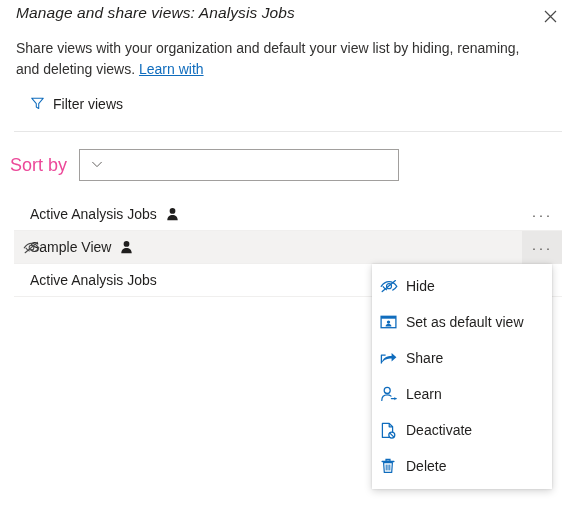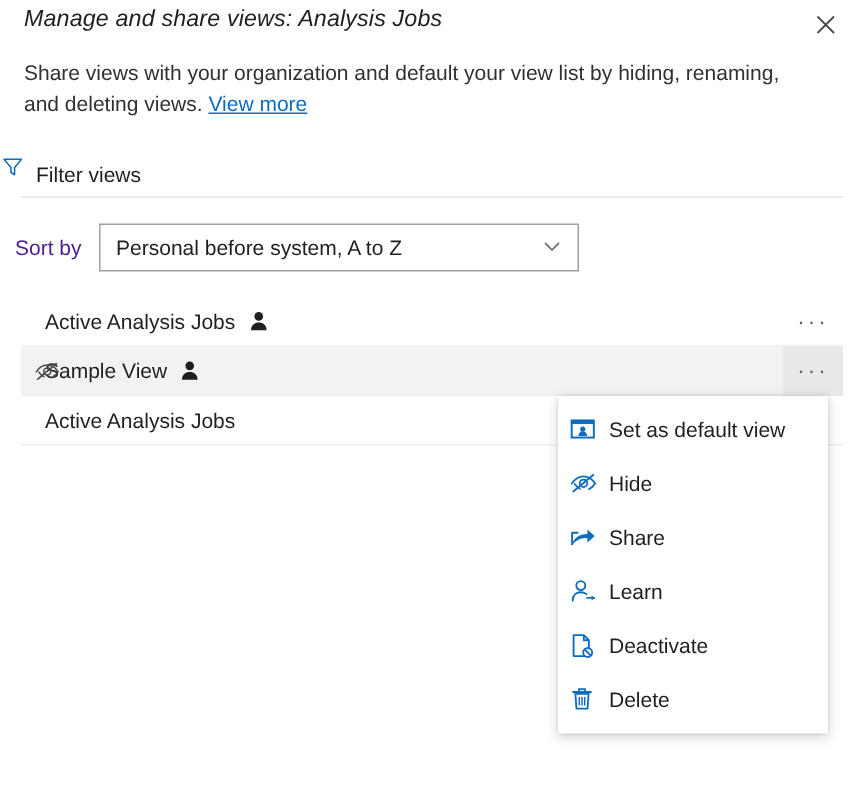--- a/index.html
+++ b/index.html
@@ -35,37 +35,37 @@
   .desc {
     position: absolute; left: 16px; top: 38px; width: 530px;
     font-size: 14px; line-height: 21px; color: #323130;
   }
   .desc a {
     color: #0f6cbd; text-decoration: underline; cursor: pointer;
   }
 
   
   .filter-row {
-    position: absolute; left: 1px; top: 96px;
-    height: 28px; display: flex; align-items: flex-end; gap: 8px;
+    position: absolute; left: 30px; top: 96px;
+    height: 28px; display: flex; align-items: flex-start; gap: 8px;
     cursor: pointer;
   }
   .filter-label { font-size: 14px; color: #201f1e; }
 
   .divider {
     position: absolute; left: 14px; top: 131px;
     width: 548px; height: 1px; background: #e6e6e6;
   }
 
   
   .sortby-row {
     position: absolute; left: 10px; top: 149px;
     display: flex; align-items: center; gap: 12px;
   }
-  .sortby-label { font-size: 14px; color: #4c1d95; }
+  .sortby-label { font-size: 18px; color: #ec4899; }
   .sortby-select {
     width: 320px; height: 32px;
     border: 1px solid #a19f9d; background: #fff;
     display: flex; align-items: center; padding: 0 10px;
     font-size: 14px; color: #201f1e; cursor: pointer;
     position: relative;
   }
   .sortby-select .val { flex: 1; white-space: nowrap; overflow: hidden; }
   .chev { display: block; }
 
@@ -123,38 +123,37 @@
       <span>
         <svg width="13" height="13" viewBox="0 0 13 13">
           <path d="M1 1 L12 12 M12 1 L1 12" stroke="#4a4a4a" stroke-width="1.2" fill="none"></path>
         </svg>
       </span>
     </button>
   </div>
 
   <div class="desc">
     <span>Share views with your organization and default your view list by hiding, renaming, and deleting views.</span>
-    <a href="#">View more</a>
+    <a href="#">Learn with</a>
   </div>
 
   <div class="filter-row">
     <span>
       <svg width="15" height="15" viewBox="0 0 16 16">
         <path d="M1.8 2.3 H14.2 L9.3 8.1 V13.4 L6.7 11.7 V8.1 Z" fill="none" stroke="#0f6cbd" stroke-width="1.1" stroke-linejoin="round"></path>
       </svg>
     </span>
     <span class="filter-label">Filter views</span>
   </div>
 
   <div class="divider"></div>
 
   <div class="sortby-row">
     <span class="sortby-label">Sort by</span>
     <div class="sortby-select">
-      <span class="val">Personal before system, A to Z</span>
       <span class="chev">
         <svg width="14" height="14" viewBox="0 0 16 16">
           <path d="M3 6 L8 11 L13 6" fill="none" stroke="#605e5c" stroke-width="1.1" stroke-linecap="round"></path>
         </svg>
       </span>
     </div>
   </div>
 
   <div class="list">
 
@@ -199,45 +198,45 @@
       </span>
     </div>
 
 
   </div>
 
   <div class="menu">
 
     <div class="menu-item">
       <span class="mi-icon">
+        <svg width="18" height="16" viewBox="0 0 18 16">
+          <path d="M1.2 8.4 C3.4 5.1 6 3.6 9 3.6 C12 3.6 14.6 5.1 16.8 8.4 C15.6 10.2 14.2 11.4 12.7 12.1" fill="none" stroke="#0f6cbd" stroke-width="1.2" stroke-linecap="round"></path>
+          <path d="M6.6 11.8 C5.3 11.2 4.1 10.1 3.1 8.7" fill="none" stroke="#0f6cbd" stroke-width="1.2" stroke-linecap="round"></path>
+          <circle cx="9" cy="8.2" r="2.5" fill="none" stroke="#0f6cbd" stroke-width="1.2"></circle>
+          <path d="M2.2 13.6 L15.4 2.6" stroke="#0f6cbd" stroke-width="1.3" stroke-linecap="round"></path>
+        </svg>
+      </span>
+      <span class="mi-label">Hide</span>
+    </div>
+
+    <div class="menu-item">
+      <span class="mi-icon">
         <svg width="17" height="16" viewBox="0 0 17 16">
           <rect x="1.1" y="2.3" width="14.8" height="11.4" fill="none" stroke="#0f6cbd" stroke-width="1.3"></rect>
           <rect x="1.1" y="2.3" width="14.8" height="2.4" fill="#0f6cbd"></rect>
           <circle cx="8.5" cy="8.1" r="1.7" fill="#0f6cbd"></circle>
           <path d="M5.6 12.6 C5.6 10.6 7 9.7 8.5 9.7 C10 9.7 11.4 10.6 11.4 12.6 Z" fill="#0f6cbd"></path>
         </svg>
       </span>
       <span class="mi-label">Set as default view</span>
     </div>
 
     <div class="menu-item">
       <span class="mi-icon">
         <svg width="18" height="16" viewBox="0 0 18 16">
-          <path d="M1.2 8.4 C3.4 5.1 6 3.6 9 3.6 C12 3.6 14.6 5.1 16.8 8.4 C15.6 10.2 14.2 11.4 12.7 12.1" fill="none" stroke="#0f6cbd" stroke-width="1.2" stroke-linecap="round"></path>
-          <path d="M6.6 11.8 C5.3 11.2 4.1 10.1 3.1 8.7" fill="none" stroke="#0f6cbd" stroke-width="1.2" stroke-linecap="round"></path>
-          <circle cx="9" cy="8.2" r="2.5" fill="none" stroke="#0f6cbd" stroke-width="1.2"></circle>
-          <path d="M2.2 13.6 L15.4 2.6" stroke="#0f6cbd" stroke-width="1.3" stroke-linecap="round"></path>
-        </svg>
-      </span>
-      <span class="mi-label">Hide</span>
-    </div>
-
-    <div class="menu-item">
-      <span class="mi-icon">
-        <svg width="18" height="16" viewBox="0 0 18 16">
           <path d="M1.4 13.4 L1.4 5.2 L5.6 5.2" fill="none" stroke="#0f6cbd" stroke-width="1.3" stroke-linejoin="round"></path>
           <path d="M1.4 13.4 C2.6 7.8 7.2 6.0 11.6 6.0 L11.6 3.0 L16.4 7.3 L11.6 11.6 L11.6 8.6 C7.6 8.6 4.0 9.6 1.4 13.4 Z" fill="#0f6cbd"></path>
         </svg>
       </span>
       <span class="mi-label">Share</span>
     </div>
 
 
     <div class="menu-item">
       <span class="mi-icon">

